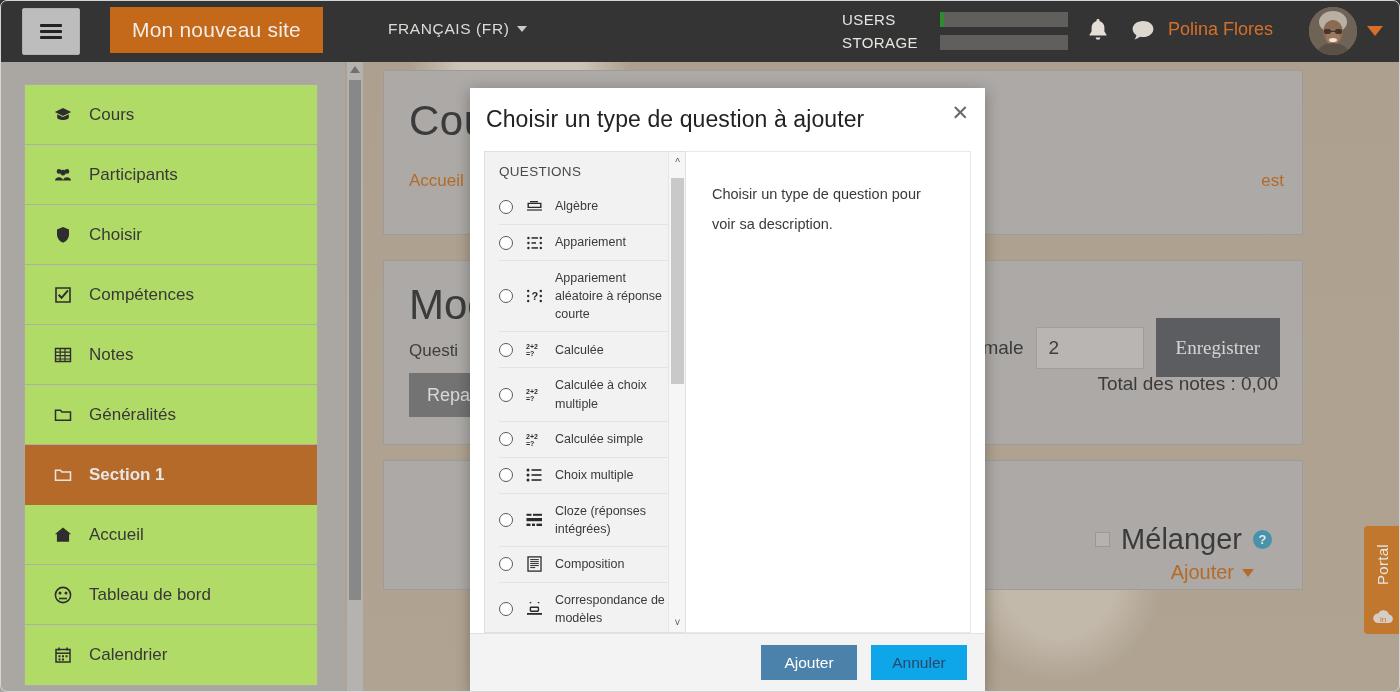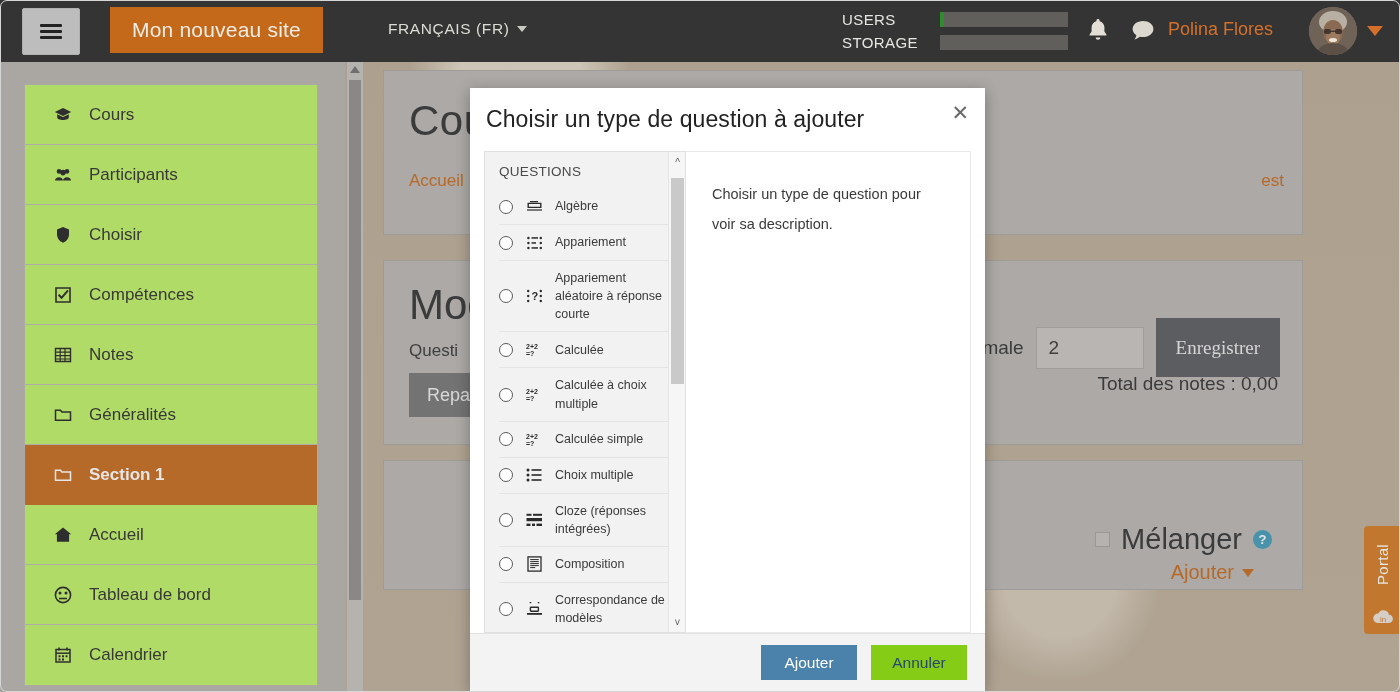--- a/index.html
+++ b/index.html
@@ -289,21 +289,21 @@
   .modal-footer {
     height: 58px; background: #f3f3f3; border-top: 1px solid #e2e2e2;
     display: flex; align-items: center; justify-content: flex-end;
     gap: 14px; padding: 0 18px;
   }
   .btn {
     height: 35px; min-width: 96px; font-size: 15.5px; cursor: pointer;
     display: flex; align-items: center; justify-content: center; border: none;
   }
   .btn-primary { background: #4b82ab; color: #ffffff; }
-  .btn-secondary { background: #84cc16; color: #27486b; }
+  .btn-secondary { background: #0ea5e9; color: #27486b; }
 
   .page-border {
     position:absolute; left:0; top:0; width:1400px; height:692px;
     border:1px solid #d6d6d6; pointer-events:none; border-radius:7px;
   }
 </style>
 </head>
 <body>
 
 <div id="root">

